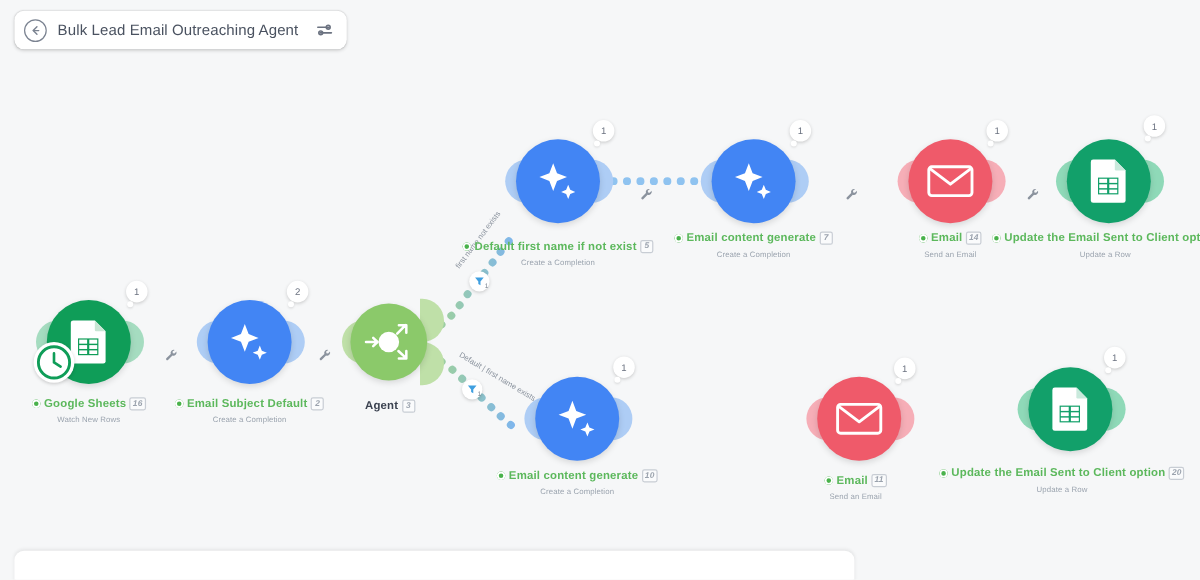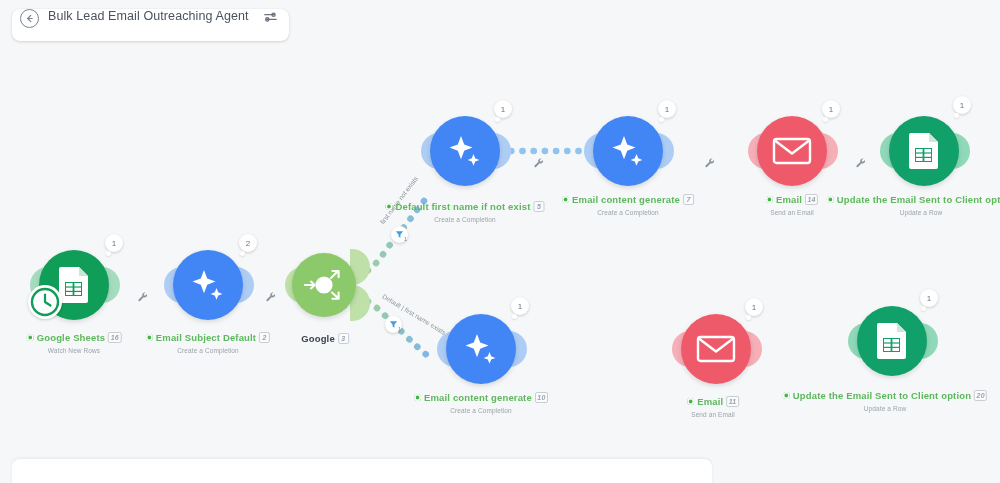--- a/index.html
+++ b/index.html
@@ -12,21 +12,21 @@
   #canvas {
     position: relative;
     width: 1000px; height: 483px;
     background: #f6f7f8;
   }
 
   
   #header-pill {
     position: absolute; left: 12px; top: 9px;
     height: 32px;
-    display: flex; align-items: flex-start;
+    display: flex; align-items: center;
     background: #ffffff;
     border-radius: 8px;
     padding: 0 10px 0 8px;
     box-shadow: 0 1px 3px rgba(0,0,0,.14), 0 0 1px rgba(0,0,0,.10);
     gap: 9px;
   }
   .back-circle {
     width: 19px; height: 19px; border-radius: 50%;
     border: 1.3px solid #7b8391;
     display: flex; align-items: center; justify-content: center;
@@ -277,21 +277,21 @@
     <div class="bulb" style="left:292px; top:253px; width:64px; height:64px; background:#8bc96a;">
       <svg width="46" height="46" viewBox="0 0 46 46">
         <circle cx="23" cy="23" r="8.6" fill="#ffffff"></circle>
         <path d="M4 23 H12.5 M10 19.6 L13.6 23 L10 26.4" fill="none" stroke="#ffffff" stroke-width="2.1" stroke-linecap="round" stroke-linejoin="round"></path>
         <path d="M30 16 L37 9 M31.4 9 H37.6 V15.2" fill="none" stroke="#ffffff" stroke-width="2.1" stroke-linecap="round" stroke-linejoin="round"></path>
         <path d="M31 30.5 L37 36 M37.6 30.6 V36.8 H31.4" fill="none" stroke="#ffffff" stroke-width="2.1" stroke-linecap="round" stroke-linejoin="round"></path>
       </svg>
     </div>
     <div class="node-label" style="left:325px; top:328px;">
       <span class="label-main neutral">
-        <span>Google</span>
+        <span>Agent</span>
         <i class="chip">3</i>
       </span>
     </div>
   </div>
 
   <span class="route-label" style="left:387px; top:224px; transform:rotate(-53deg) translateY(-100%);">first name not exists</span>
   <span class="route-label" style="left:383px; top:292px; transform:rotate(31deg);">Default | first name exists</span>
 
   <div class="filter-badge" style="left:391px; top:226px;">
     <svg width="9" height="9" viewBox="0 0 10 10">

